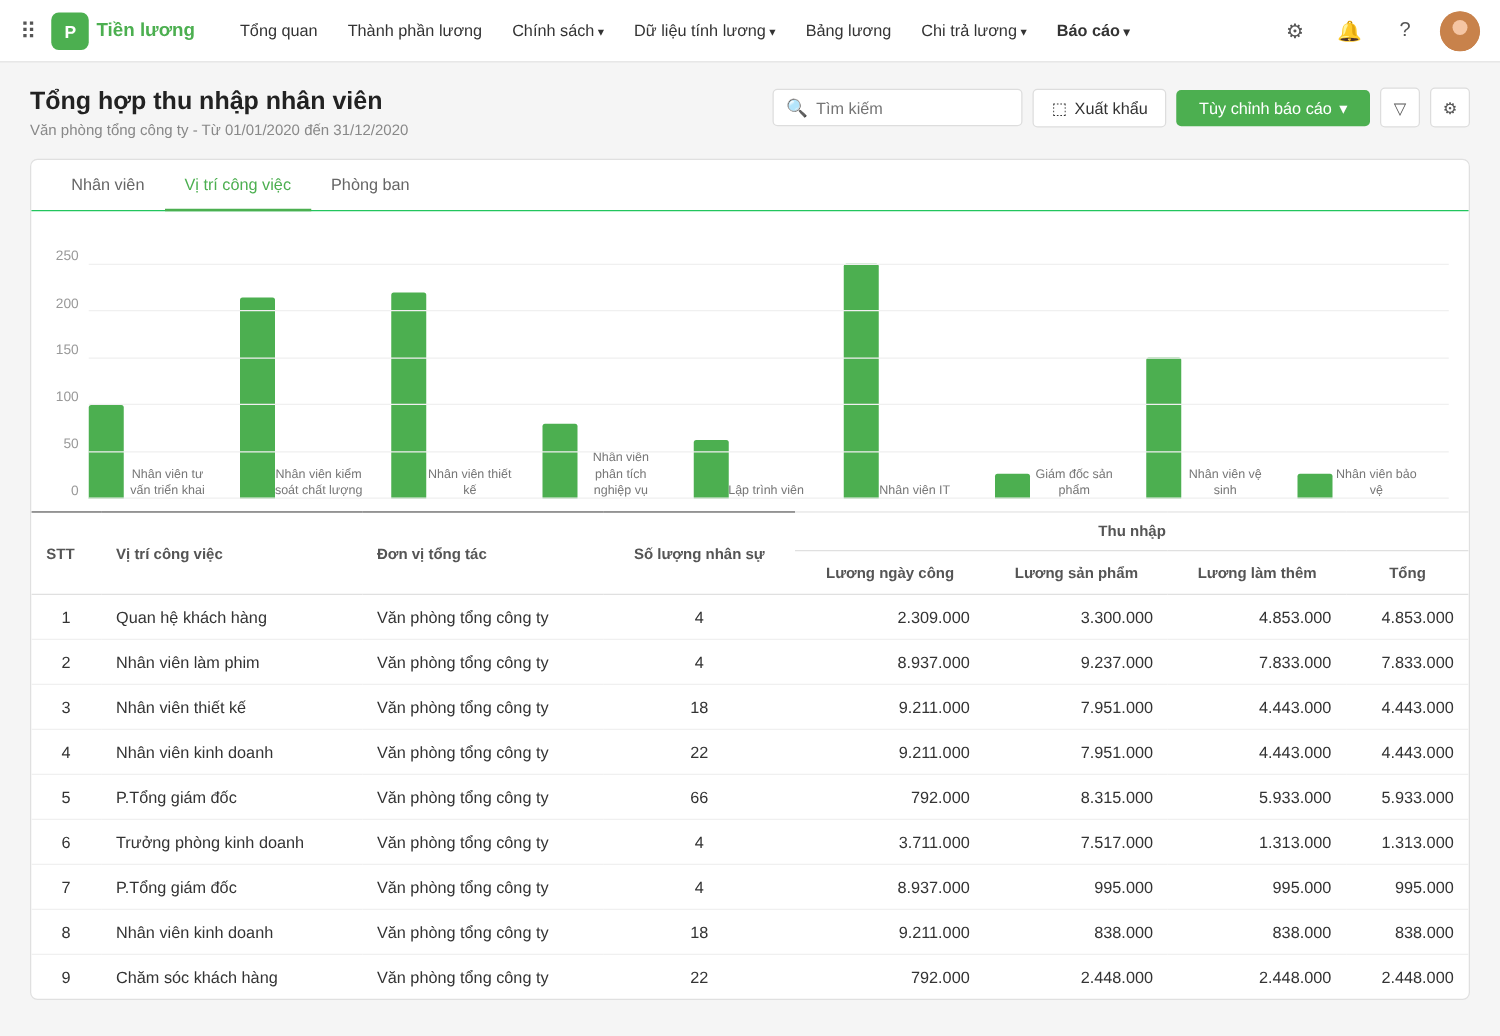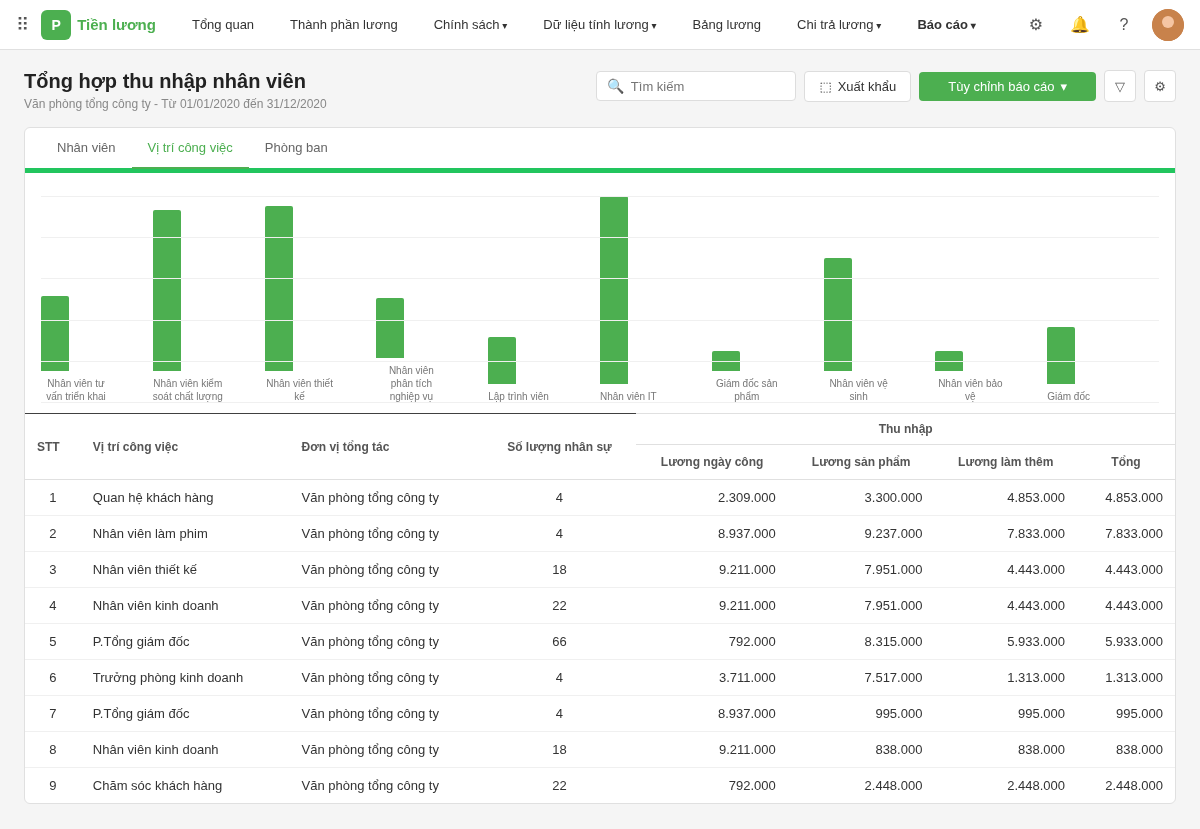--- a/index.html
+++ b/index.html
@@ -8,21 +8,21 @@
     
     .top-nav {
       display: flex; align-items: center; height: 50px; background: #fff;
       border-bottom: 1px solid #e0e0e0; padding: 0 16px; gap: 0;
     }
     .nav-grid { display: flex; align-items: center; margin-right: 12px; color: #555; font-size: 18px; cursor: pointer; }
     .nav-logo { display: flex; align-items: center; gap: 6px; margin-right: 24px; }
     .nav-logo .logo-icon { width: 30px; height: 30px; background: #4caf50; border-radius: 6px; display: flex; align-items: center; justify-content: center; }
     .nav-logo .logo-icon span { color: #fff; font-weight: bold; font-size: 14px; }
     .nav-logo .logo-text { color: #4caf50; font-weight: bold; font-size: 15px; }
-    .nav-items { display: flex; align-items: flex-start; gap: 12px; flex: 1; }
+    .nav-items { display: flex; align-items: flex-start; gap: 0; flex: 1; }
     .nav-item { padding: 8px 12px; color: #333; cursor: pointer; white-space: nowrap; font-size: 13px; border-radius: 4px; }
     .nav-item.active { color: #333; font-weight: 600; }
     .nav-item.has-arrow::after { content: ' ▾'; font-size: 10px; }
     .nav-right { display: flex; align-items: center; gap: 12px; }
     .nav-icon-btn { width: 32px; height: 32px; display: flex; align-items: center; justify-content: center; cursor: pointer; color: #555; font-size: 16px; border-radius: 4px; }
     .avatar { width: 32px; height: 32px; border-radius: 50%; background: #c8824b; display: flex; align-items: center; justify-content: center; cursor: pointer; overflow: hidden; }
 
     
     .main-content { padding: 20px 24px; }
 
@@ -33,39 +33,39 @@
     .page-subtitle { font-size: 12px; color: #888; }
     .page-actions { display: flex; align-items: center; gap: 8px; }
 
     
     .search-box { display: flex; align-items: center; border: 1px solid #ddd; border-radius: 4px; padding: 6px 10px; gap: 6px; background: #fff; width: 200px; }
     .search-box input { border: none; outline: none; font-size: 13px; color: #1d4ed8; width: 100%; }
     .search-icon { color: #999; font-size: 14px; }
 
     
     .btn-export { display: flex; align-items: center; gap: 6px; padding: 7px 14px; border: 1px solid #ddd; border-radius: 4px; background: #fff; cursor: pointer; font-size: 13px; color: #333; }
-    .btn-customize { display: flex; align-items: center; gap: 6px; padding: 7px 29px; border: none; border-radius: 4px; background: #4caf50; cursor: pointer; font-size: 13px; color: #fff; font-weight: 500; }
+    .btn-customize { display: flex; align-items: center; gap: 6px; padding: 7px 18px; border: none; border-radius: 4px; background: #4caf50; cursor: pointer; font-size: 13px; color: #fff; font-weight: 500; }
     .btn-filter { width: 32px; height: 32px; display: flex; align-items: center; justify-content: center; border: 1px solid #ddd; border-radius: 4px; background: #fff; cursor: pointer; color: #555; }
     .btn-settings2 { width: 32px; height: 32px; display: flex; align-items: center; justify-content: center; border: 1px solid #ddd; border-radius: 4px; background: #fff; cursor: pointer; color: #555; }
 
     
     .card { background: #fff; border-radius: 6px; border: 1px solid #e0e0e0; overflow: hidden; }
 
     
-    .tabs { display: flex; border-bottom: 5px solid #22c55e; padding: 0 16px; }
+    .tabs { display: flex; border-bottom: 1px solid #22c55e; padding: 0 16px; }
     .tab { padding: 12px 16px; cursor: pointer; font-size: 13px; color: #666; border-bottom: 2px solid transparent; margin-bottom: -1px; }
     .tab.active { color: #4caf50; border-bottom: 2px solid #4caf50; font-weight: 500; }
 
     
     .chart-area { padding: 20px 16px 10px; height: 240px; display: flex; align-items: flex-end; gap: 0; }
     .y-axis { display: flex; flex-direction: column; justify-content: space-between; height: 200px; width: 30px; text-align: right; font-size: 11px; color: #999; padding-right: 8px; flex-shrink: 0; }
     .chart-bars { display: flex; align-items: flex-end; flex: 1; gap: 0; position: relative; }
     .chart-grid { position: absolute; top: 0; left: 0; right: 0; bottom: 0; display: flex; flex-direction: column; justify-content: space-between; pointer-events: none; }
     .grid-line { border-top: 1px solid #f0f0f0; width: 100%; }
-    .bar-group { display: flex; flex-direction: column; align-items: flex-start; flex: 1; min-width: 0; }
+    .bar-group { display: flex; flex-direction: row; align-items: flex-end; flex: 1; min-width: 0; }
     .bar { background: #4caf50; width: 28px; border-radius: 2px 2px 0 0; }
     .bar-label { font-size: 10px; color: #777; text-align: center; margin-top: 6px; line-height: 1.3; max-width: 70px; word-wrap: break-word; }
 
     
     .table-area { overflow-x: auto; }
     table { width: 100%; border-collapse: collapse; }
     thead th { background: #fff; border-top: 1px solid #404040; border-bottom: 1px solid #e0e0e0; padding: 10px 12px; font-size: 12px; color: #555; font-weight: 600; text-align: center; }
     thead th.left { text-align: left; }
     tbody td { padding: 10px 12px; font-size: 13px; border-bottom: 1px solid #f0f0f0; color: #333; }
     tbody td.center { text-align: center; }
@@ -135,20 +135,28 @@
 
   <div class="card">
 
     <div class="tabs">
       <div class="tab">Nhân viên</div>
       <div class="tab active">Vị trí công việc</div>
       <div class="tab">Phòng ban</div>
     </div>
 
     <div class="chart-area">
+      <div class="y-axis">
+        <span>250</span>
+        <span>200</span>
+        <span>150</span>
+        <span>100</span>
+        <span>50</span>
+        <span>0</span>
+      </div>
       <div class="chart-bars" id="chart-bars">
         <div class="chart-grid">
           <div class="grid-line"></div>
           <div class="grid-line"></div>
           <div class="grid-line"></div>
           <div class="grid-line"></div>
           <div class="grid-line"></div>
           <div class="grid-line"></div>
         </div>
 
@@ -180,24 +188,20 @@
     <div class="bar" style="height:20px;"></div>
     <div class="bar-label">Giám đốc sản phẩm</div>
   </div>
           <div class="bar-group">
     <div class="bar" style="height:113px;"></div>
     <div class="bar-label">Nhân viên vệ sinh</div>
   </div>
           <div class="bar-group">
     <div class="bar" style="height:20px;"></div>
     <div class="bar-label">Nhân viên bảo vệ</div>
-  </div>
-          <div class="bar-group">
-    <div class="bar" style="height:57px;"></div>
-    <div class="bar-label">Giám đốc</div>
   </div>
         </div>
     </div>
 
     <div class="table-area">
       <table>
         <thead>
           <tr>
             <th class="left" rowspan="2">STT</th>
             <th class="left" rowspan="2">Vị trí công việc</th>

